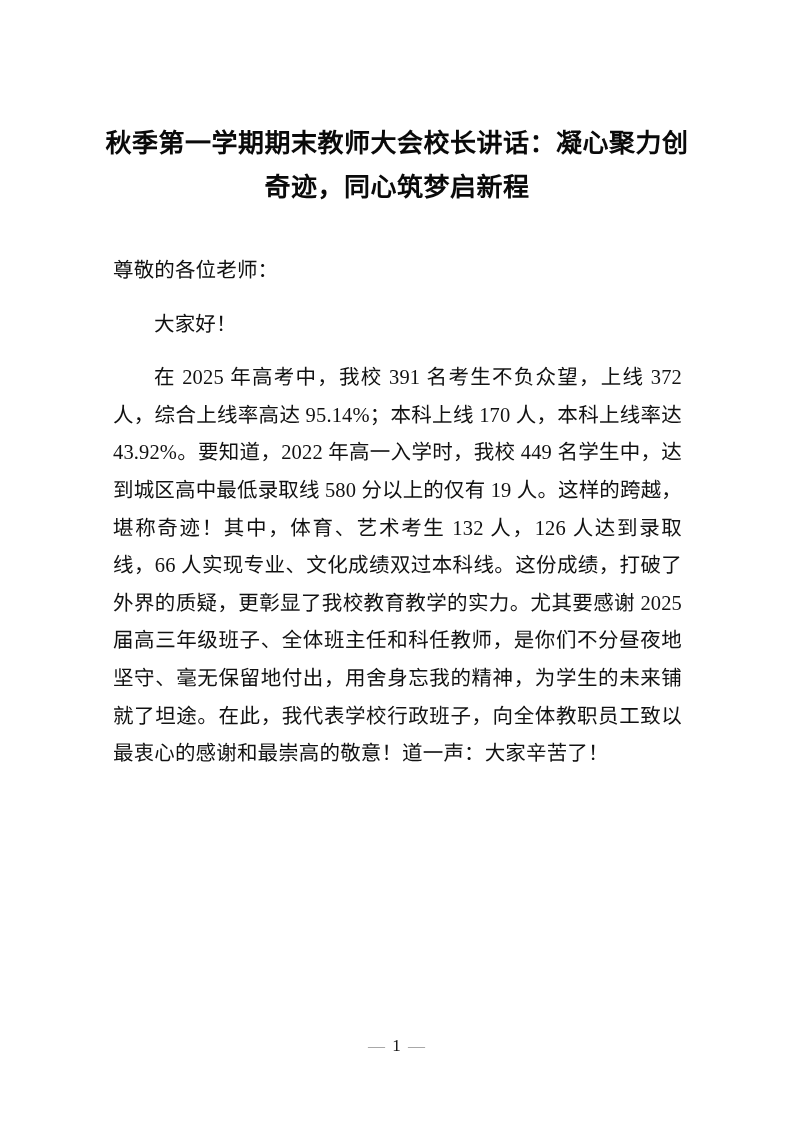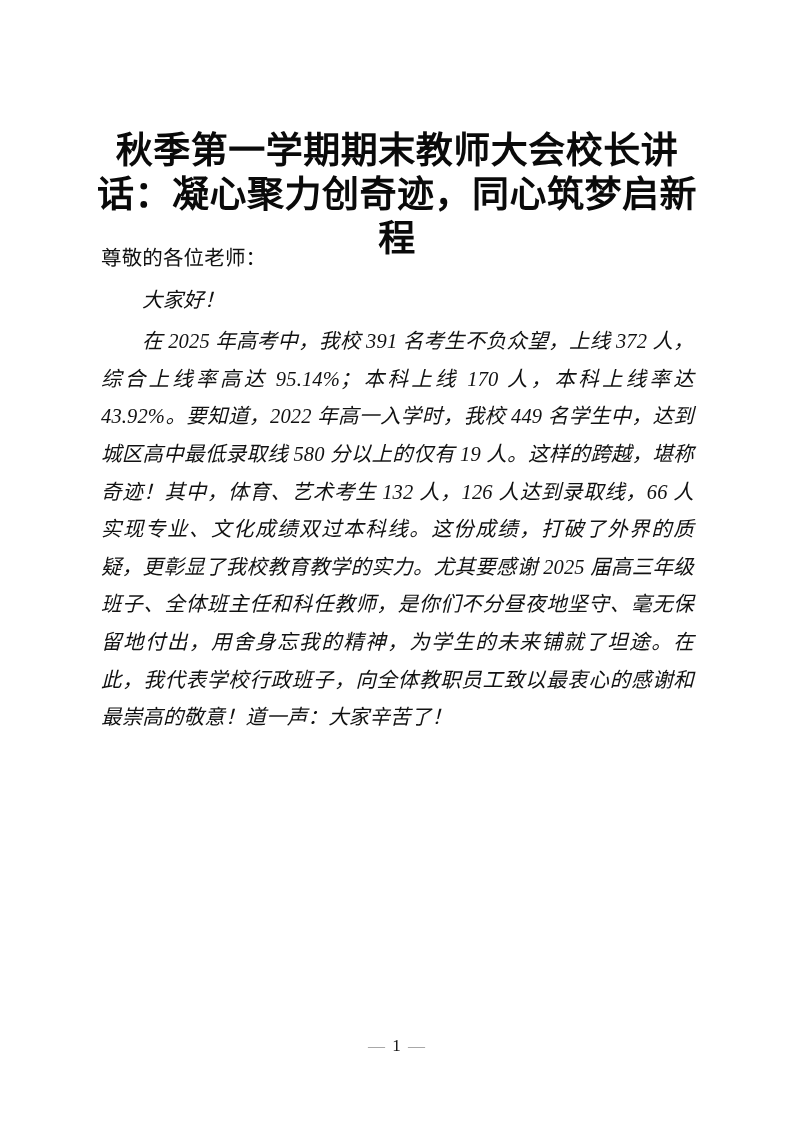--- a/index.html
+++ b/index.html
@@ -29,52 +29,51 @@
 
   
   .doc-title {
     position: absolute;
     left: 97px;
     top: 104px;
     width: 600px;
     text-align: center;
     font-family: "DejaVu Sans", "Liberation Sans", sans-serif;
     font-weight: 700;
-    font-size: 37px;
+    font-size: 26px;
     line-height: 44px;
     letter-spacing: 0.5px;
     color: #0a0a0a;
   }
 
   
   .body-text {
     position: absolute;
     left: 97px;
     top: 236px;
     width: 601px;
   }
 
   .para {
     font-size: 20.5px;
     line-height: 37.6px;
     text-align: justify;
     text-justify: inter-ideograph;
     text-align-last: left;
     letter-spacing: 0.15px;
-    margin: 4px;
+    margin: 16px;
     color: #111111;
   }
 
   .para.salutation {
     text-indent: 0;
   }
 
   .para.indent {
     text-indent: 2em;
-    font-style: italic;
   }
 
   
   .page-footer {
     position: absolute;
     left: 0;
     top: 1036px;
     width: 793px;
     text-align: center;
     font-size: 17px;

